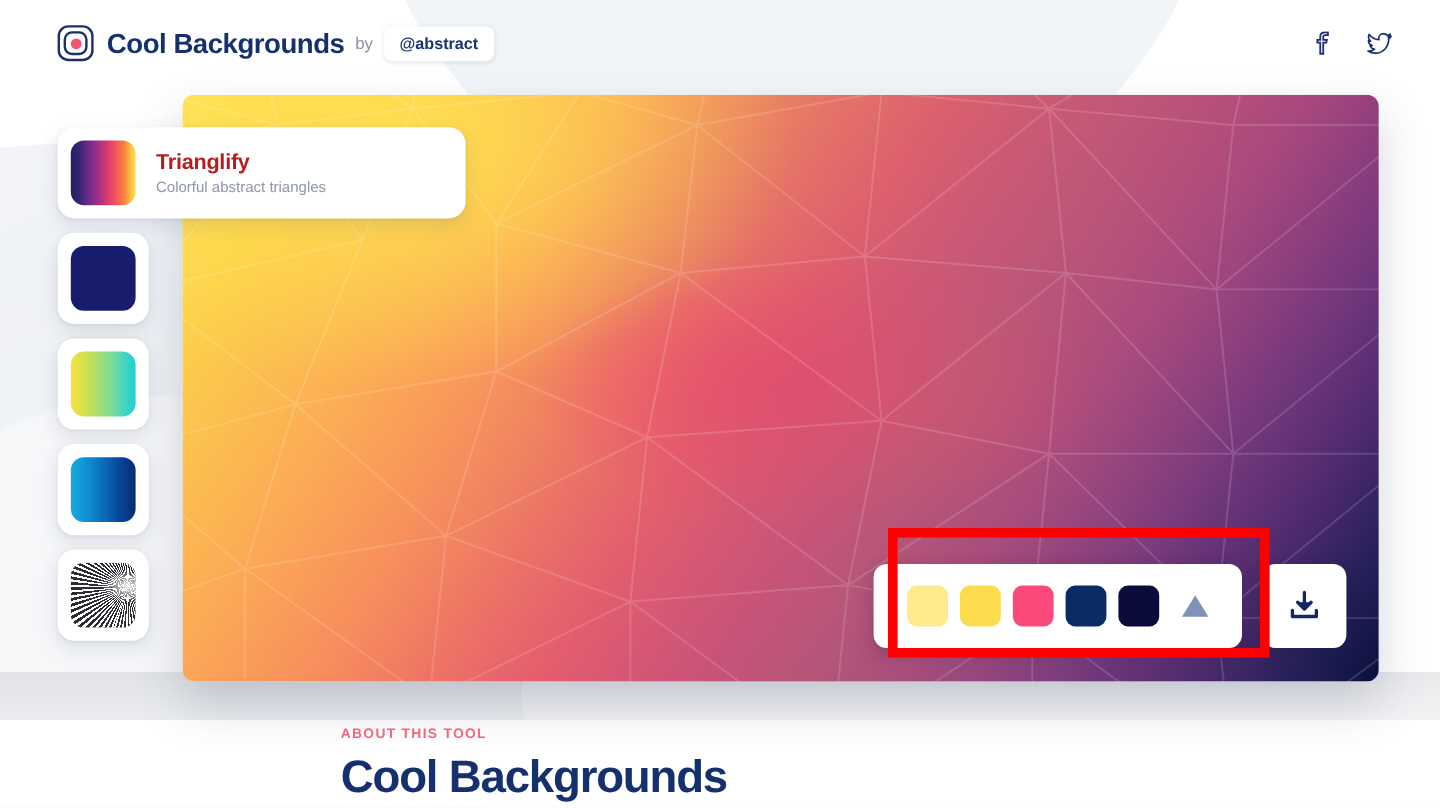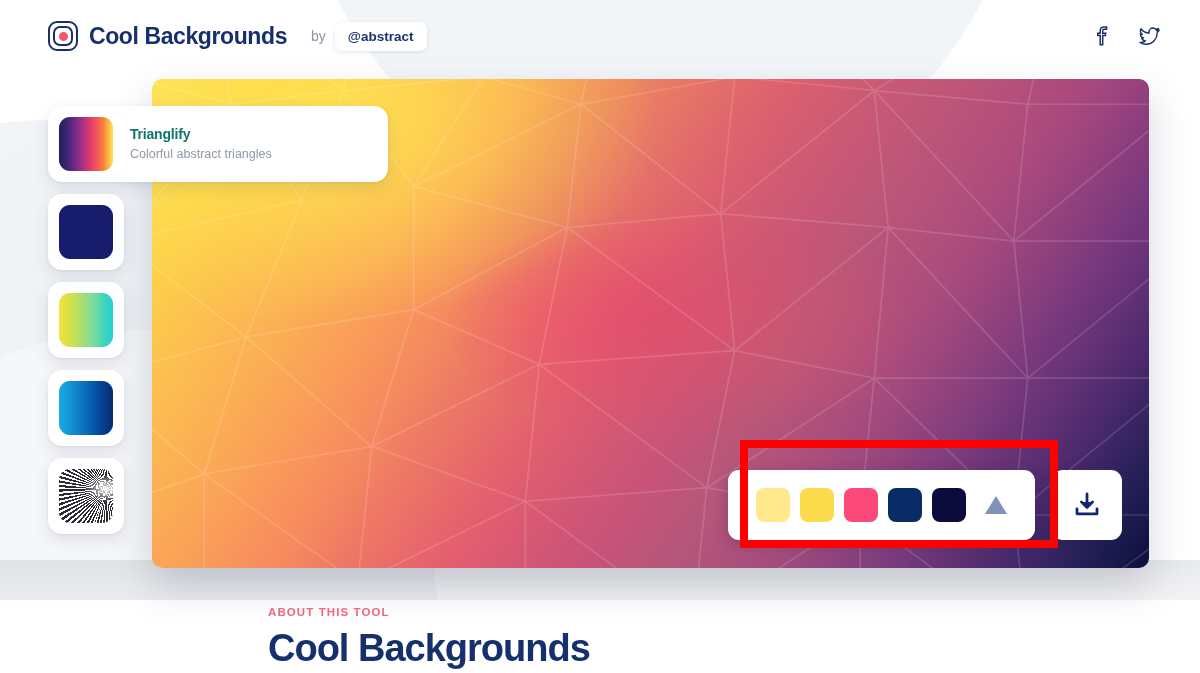--- a/index.html
+++ b/index.html
@@ -104,21 +104,21 @@
   .brand-title {
     font-size: 23px;
     font-weight: bold;
     color: #16306e;
     letter-spacing: -0.4px;
     white-space: nowrap;
   }
   .by-word {
     font-size: 14px;
     color: #8b93a6;
-    margin-left: 24px;
+    margin-left: 9px;
     margin-right: 9px;
   }
   .author-badge {
     background: #ffffff;
     border-radius: 7px;
     padding: 7px 13px;
     font-size: 13.5px;
     font-weight: bold;
     color: #1b3370;
     box-shadow: 0 1px 4px rgba(40,60,110,.13);
@@ -164,23 +164,23 @@
   .thumb-img {
     width: 54px; height: 54px;
     border-radius: 11px;
     flex: 0 0 auto;
   }
   .thumb-text {
     margin-left: 17px;
     overflow: hidden;
   }
   .thumb-name {
-    font-size: 14px;
+    font-size: 18px;
     font-weight: bold;
-    color: #0f766e;
+    color: #b91c1c;
     letter-spacing: -0.2px;
     line-height: 1.25;
   }
   .thumb-desc {
     font-size: 12.5px;
     color: #8f97aa;
     margin-top: 2px;
     line-height: 1.3;
   }
 
@@ -310,21 +310,21 @@
     width: 318px;
     height: 108px;
     border: 8px solid #ff0000;
     z-index: 50;
     pointer-events: none;
   }
 
   
   #about {
     position: absolute;
-    left: 268px;
+    left: 284px;
     top: 606px;
     z-index: 35;
   }
   .about-eyebrow {
     font-size: 11.5px;
     font-weight: bold;
     letter-spacing: 1.1px;
     color: #f2667e;
     text-transform: uppercase;
   }

